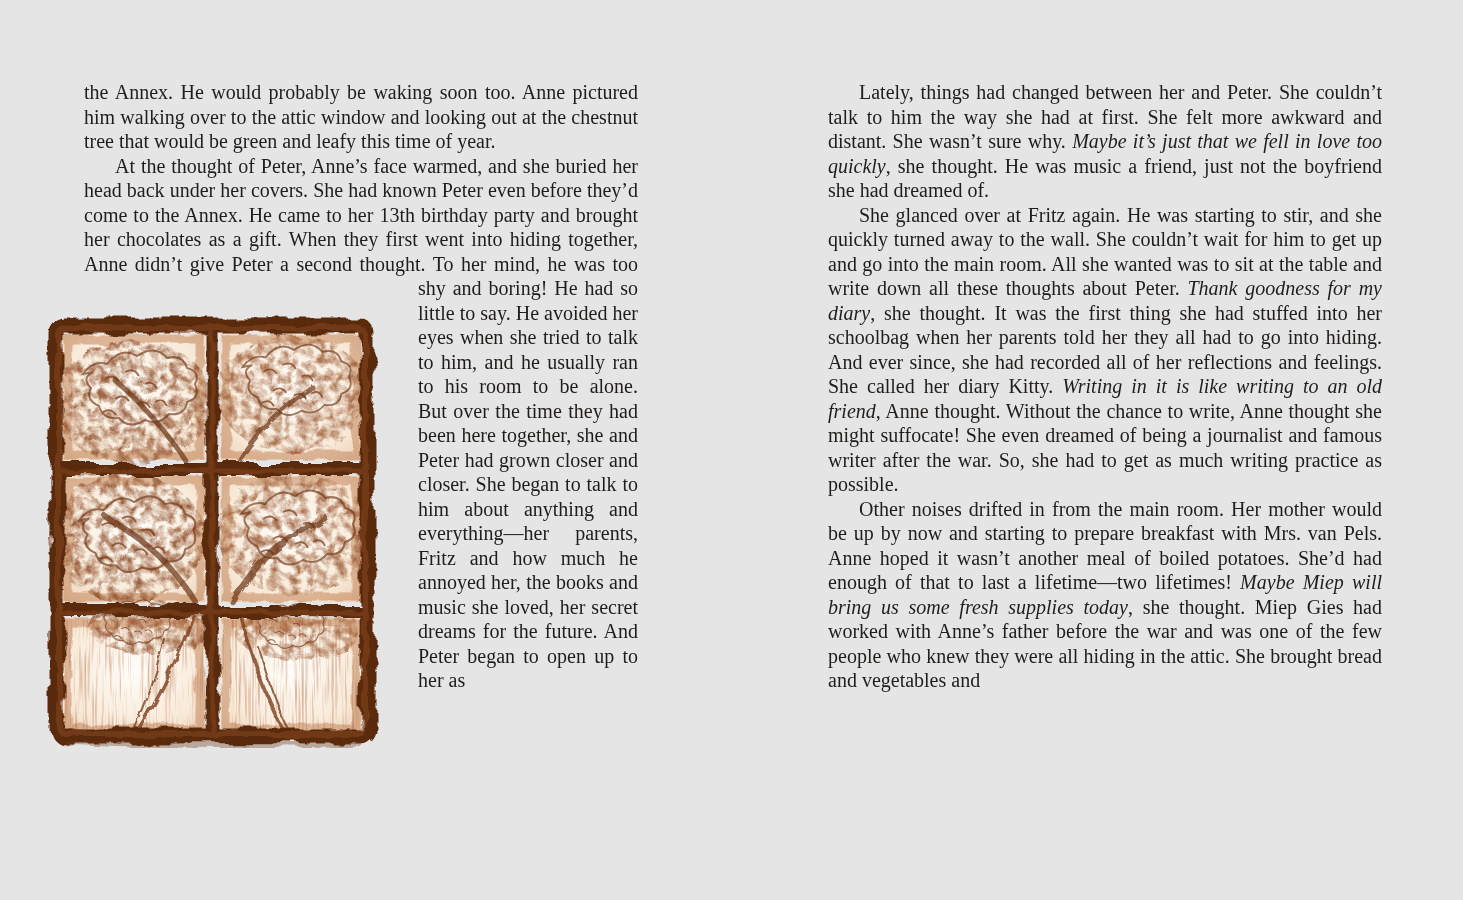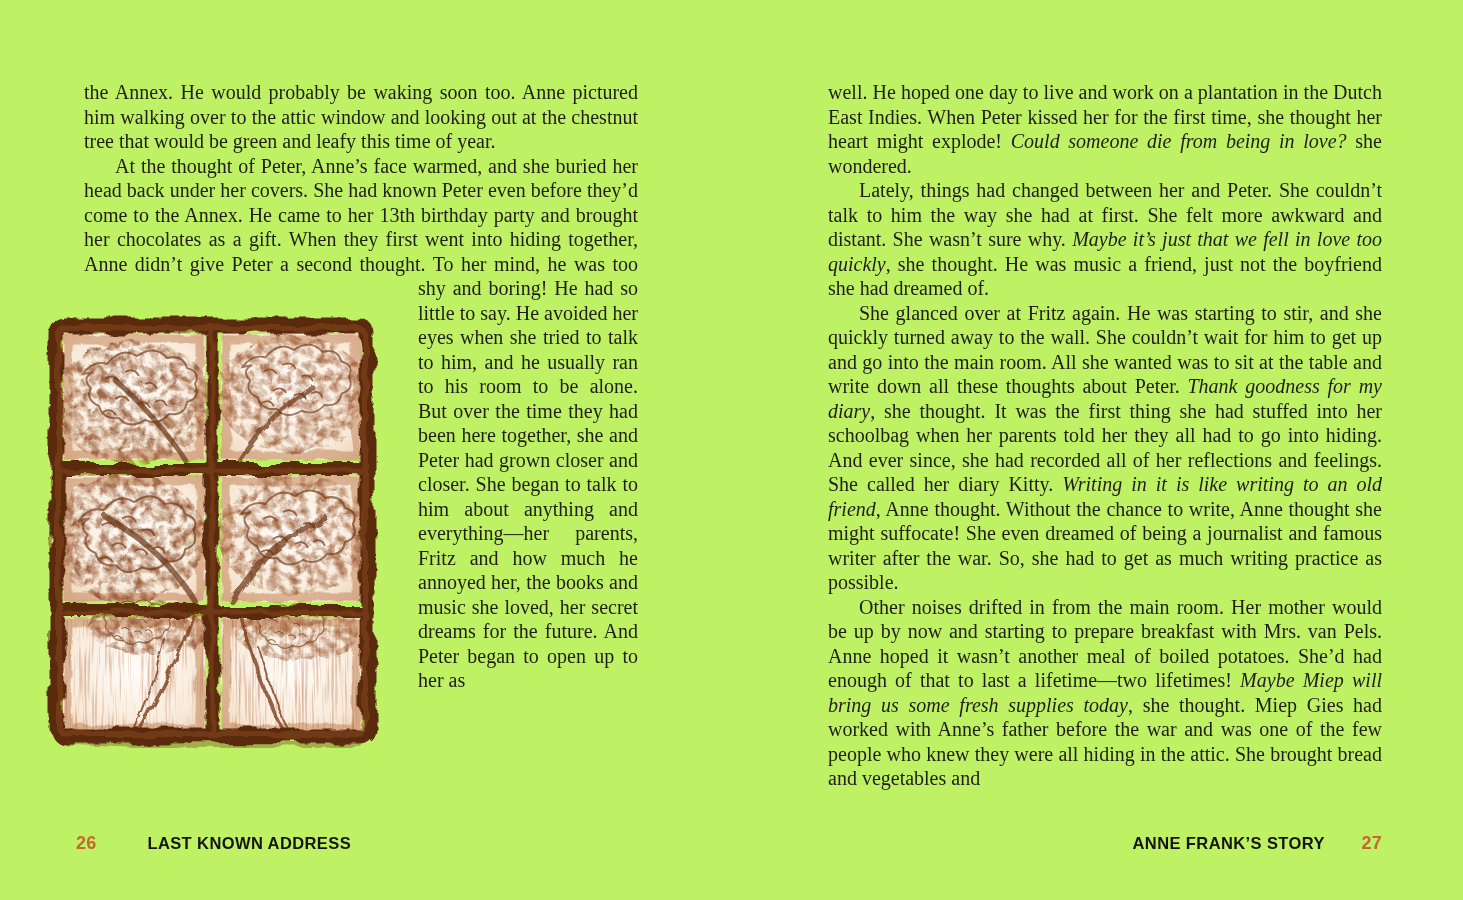--- a/index.html
+++ b/index.html
@@ -1,16 +1,16 @@
 <!DOCTYPE html>
 <html lang="en" style="--orange: #c5672e;"><head>
 <meta charset="utf-8">
 <style>
   html,body{margin:0;padding:0;background:#ffffff;}
-  .spread{position:relative;width:1463px;height:900px;background:#bef264;overflow:hidden;
+  .spread{position:relative;width:1463px;height:900px;background:#e5e5e5;overflow:hidden;
           font-family:"Liberation Serif","DejaVu Serif",serif;color:#201d1b;}
   .body-text{position:absolute;top:80px;width:554px;
              font-size:20px;line-height:24.5px;text-align:justify;
              hyphens:auto;-webkit-hyphens:auto;}
   .page-left-body{left:84px;}
   .page-right-body{left:828px;}
   .body-text p{margin:0;padding:0;}
   .body-text p.indent{text-indent:31px;}
   .body-text em{font-style:italic;}
   .window-figure{float:left;width:334px;height:442px;
@@ -132,28 +132,19 @@
           <line x1="19" y1="161" x2="315" y2="161" stroke-width="5"></line>
           <line x1="19" y1="303" x2="315" y2="303" stroke-width="5"></line>
         </g>
         <path d="M20,432 q150,8 296,2" stroke="#6b3414" stroke-width="5" fill="none" opacity="0.35" filter="url(#fRough2)"></path>
       </svg>
       <span>thought. To her mind, he was too shy and boring! He had so little to say. He avoided her eyes when she tried to talk to him, and he usually ran to his room to be alone. But over the time they had been here together, she and Peter had grown closer and closer. She began to talk to him about anything and everything—her parents, Fritz and how much he annoyed her, the books and music she loved, her secret dreams for the future. And Peter began to open up to her as</span>
     </p>
   </div>
 
   <div class="body-text page-right-body">
-      <p><span>well. He hoped one day to live and work on a plantation in the Dutch East Indies. When Peter kissed her for the first time, she thought her heart might explode! </span><em>Could someone die from being in love?</em><span> she wondered.</span></p>
       <p class="indent"><span>Lately, things had changed between her and Peter. She couldn’t talk to him the way she had at first. She felt more awkward and distant. She wasn’t sure why. </span><em>Maybe it’s just that we fell in love too quickly</em><span>, she thought. He was music a friend, just not the boyfriend she had dreamed of.</span></p>
       <p class="indent"><span>She glanced over at Fritz again. He was starting to stir, and she quickly turned away to the wall. She couldn’t wait for him to get up and go into the main room. All she wanted was to sit at the table and write down all these thoughts about Peter. </span><em>Thank goodness for my diary</em><span>, she thought. It was the first thing she had stuffed into her schoolbag when her parents told her they all had to go into hiding. And ever since, she had recorded all of her reflections and feelings. She called her diary Kitty. </span><em>Writing in it is like writing to an old friend</em><span>, Anne thought. Without the chance to write, Anne thought she might suffocate! She even dreamed of being a journalist and famous writer after the war. So, she had to get as much writing practice as possible.</span></p>
       <p class="indent"><span>Other noises drifted in from the main room. Her mother would be up by now and starting to prepare breakfast with Mrs. van Pels. Anne hoped it wasn’t another meal of boiled potatoes. She’d had enough of that to last a lifetime—two lifetimes! </span><em>Maybe Miep will bring us some fresh supplies today</em><span>, she thought. Miep Gies had worked with Anne’s father before the war and was one of the few people who knew they were all hiding in the attic. She brought bread and vegetables and</span></p>
     </div>
 
-  <footer class="footer footer-left">
-    <span class="pagenum">26</span>
-    <span class="title-label">LAST KNOWN ADDRESS</span>
-  </footer>
-  <footer class="footer footer-right">
-    <span class="title-label">ANNE FRANK’S STORY</span>
-    <span class="pagenum">27</span>
-  </footer>
 
 </div>
 
 </body></html>

